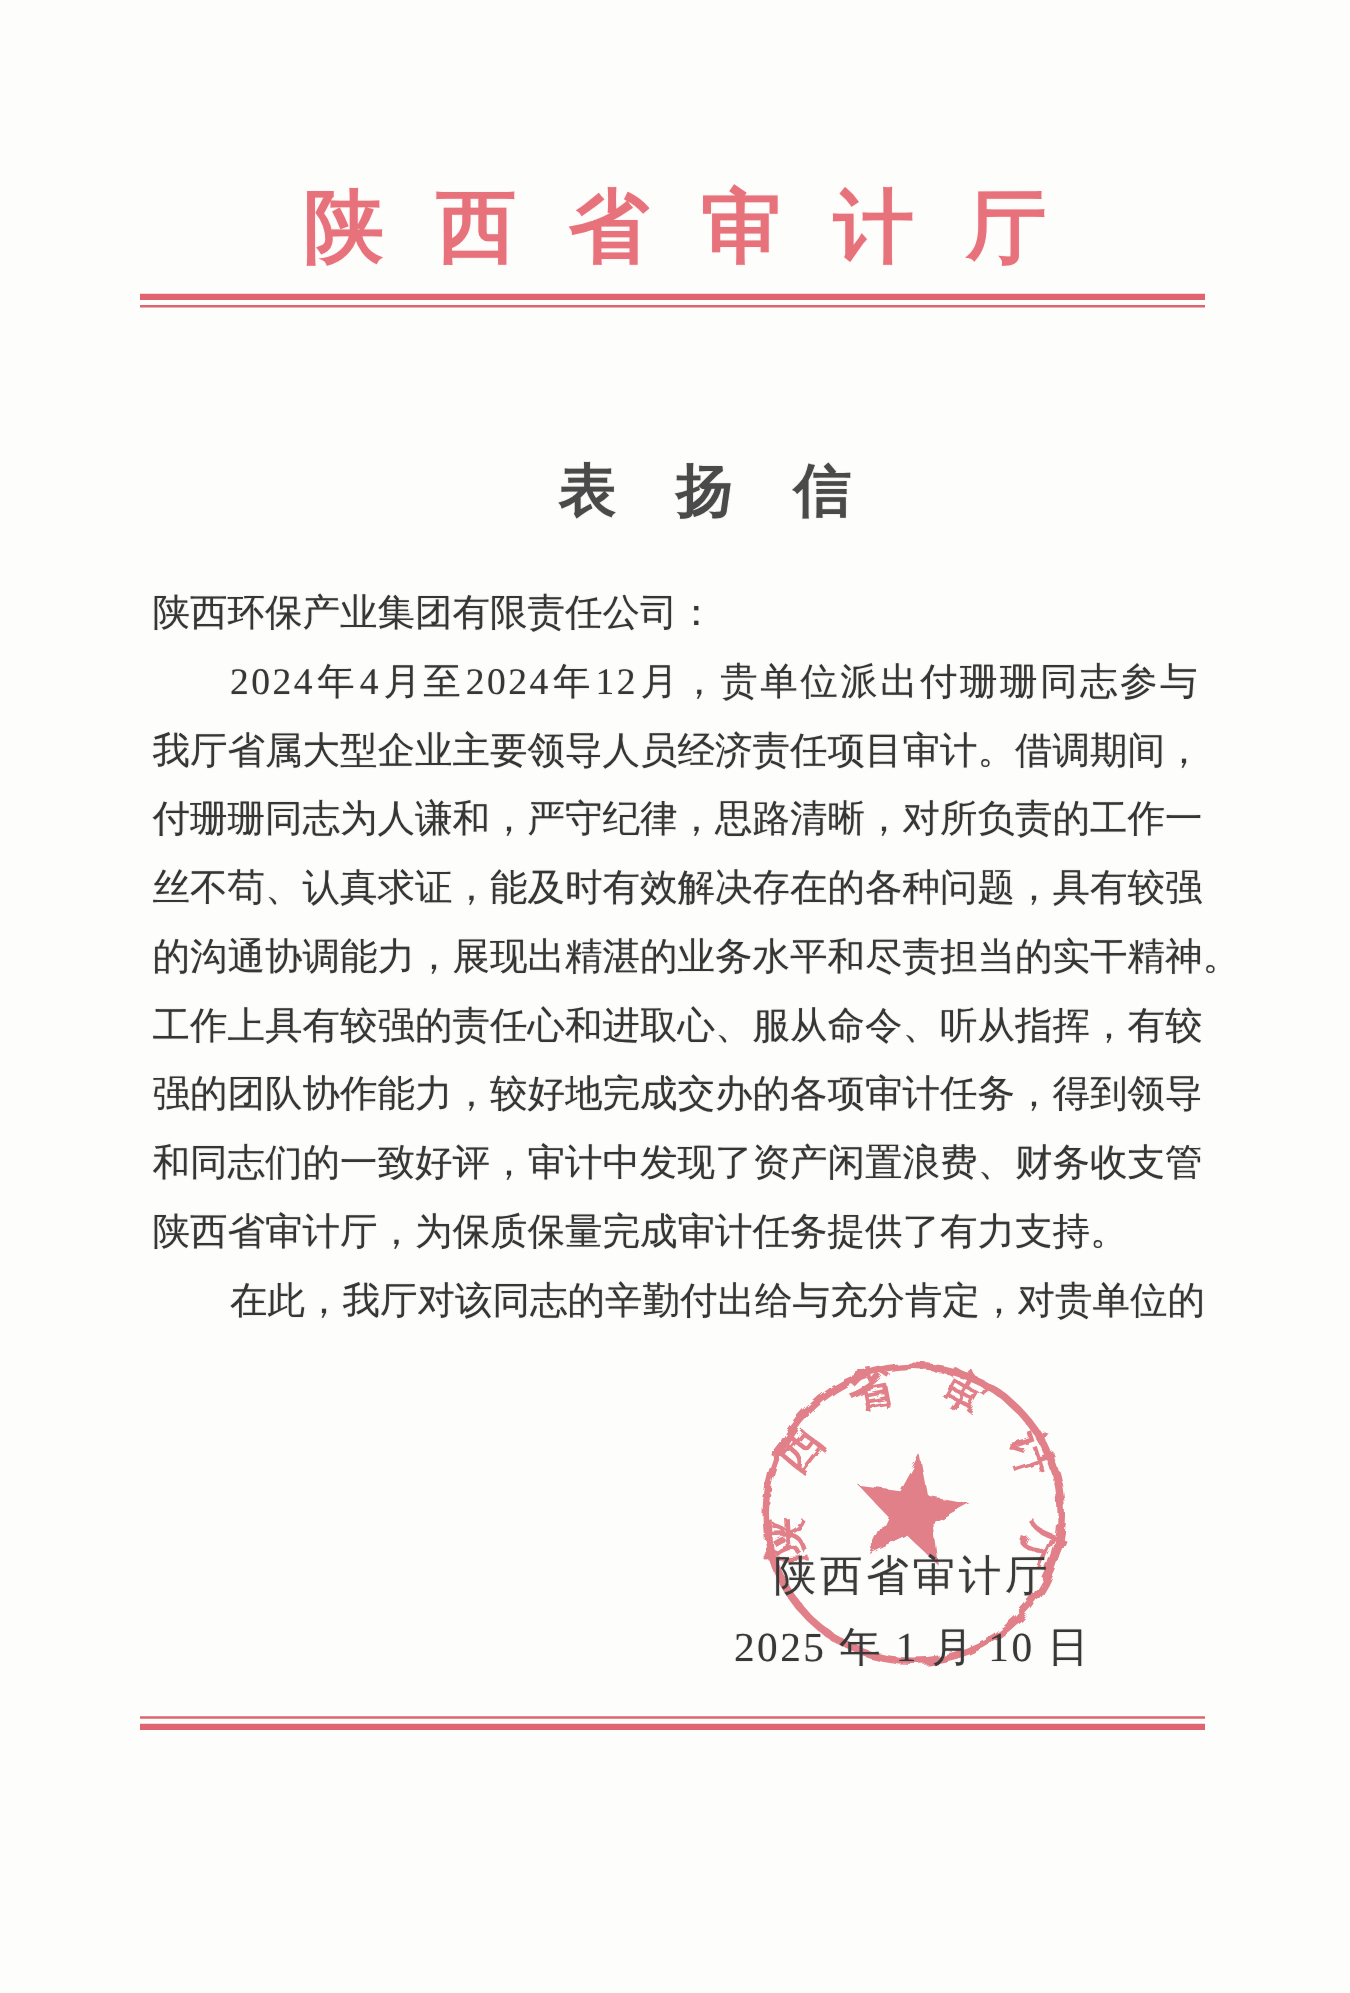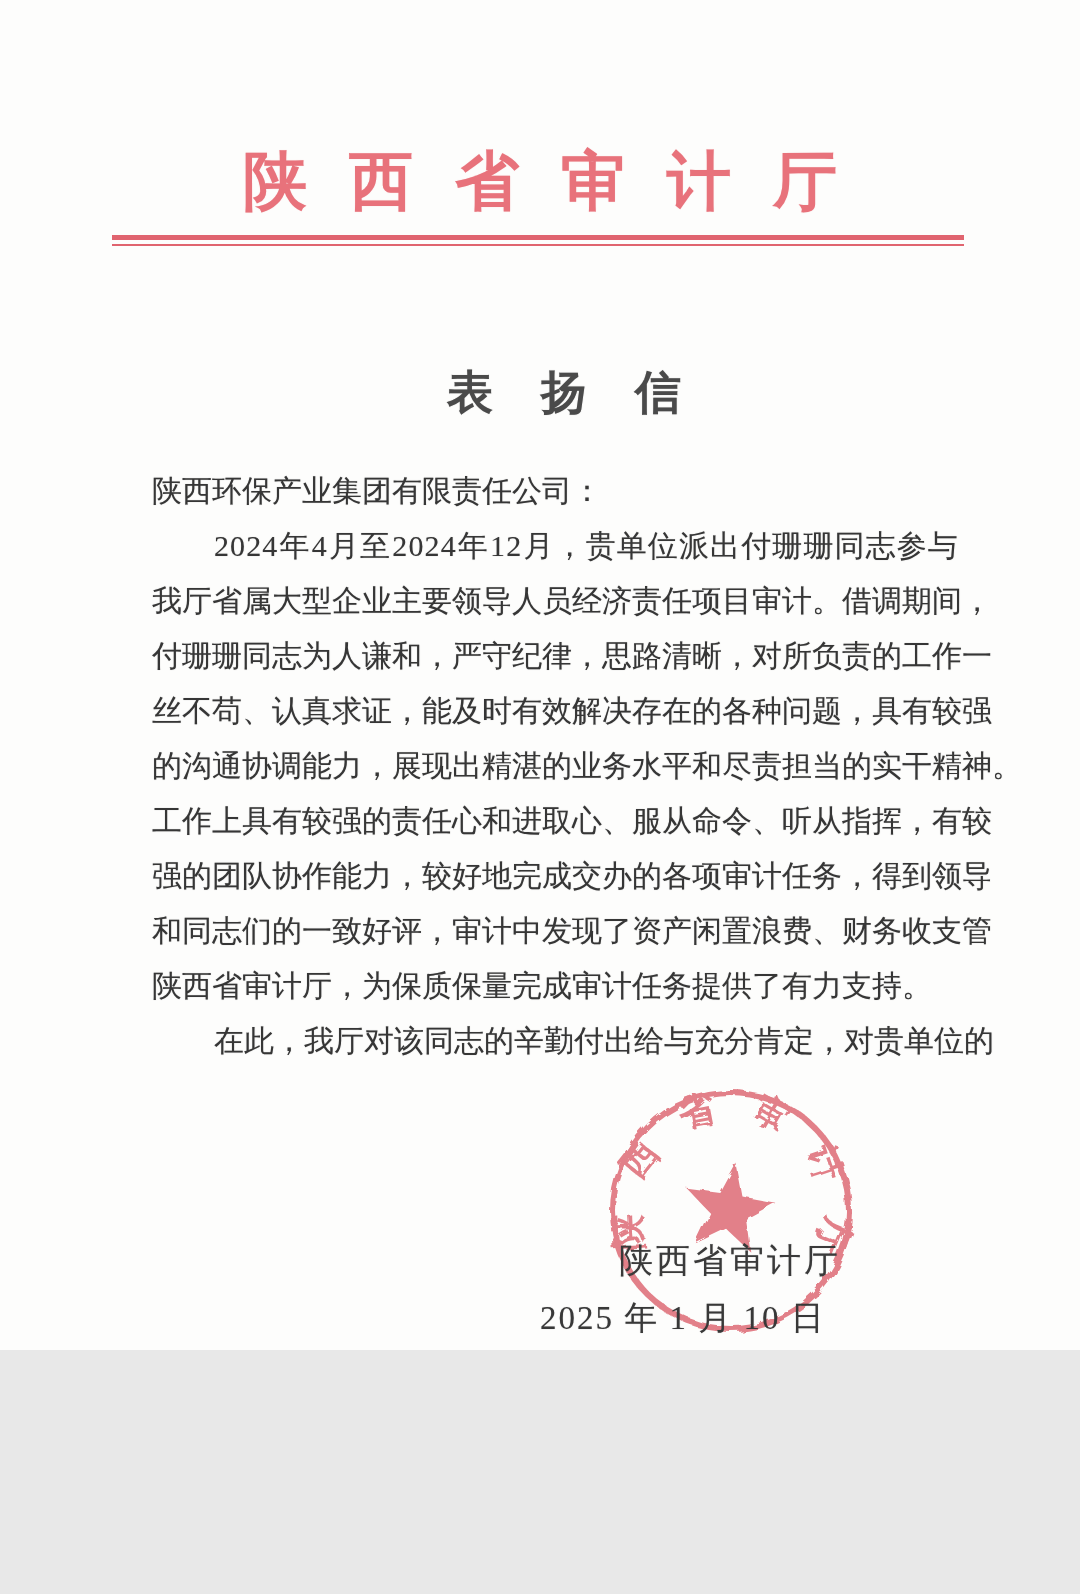--- a/index.html
+++ b/index.html
@@ -1,19 +1,19 @@
 <!DOCTYPE html>
 <html style="--header-red: #e8727b; --rule-red: #e0646f; --seal-red: #dd6570; --body-text: #363636;"><head>
 <meta charset="utf-8">
 <style>
   html, body { margin: 0; padding: 0; background: #e8e8e8; }
   .page {
     position: relative;
     width: 1080px;
-    height: 1350px;
+    height: 1594px;
     margin: 0 auto;
     background: #fdfdfc;
     overflow: hidden;
     font-family: "Liberation Serif", "DejaVu Serif", serif;
   }
   
   .letterhead {
     position: absolute;
     top: 138px; left: 0; width: 100%;
     text-align: center;
@@ -48,21 +48,21 @@
     white-space: nowrap;
   }
   
   .body {
     position: absolute;
     top: 463px; left: 122px; width: 836px;
     font-size: 30px;
     color: #363636;
     text-shadow: 0 0 1px rgba(50,50,50,0.35);
   }
-  .line { height: 55px; line-height: 55px; white-space: nowrap; margin-left: 30px; }
+  .line { height: 55px; line-height: 55px; white-space: nowrap; }
   .line.stretch { display: flex; justify-content: space-between; align-items: baseline; }
   .line.stretch span { display: inline-block; }
   .line.indent { padding-left: 62px; }
   
   .seal {
     position: absolute;
     left: 596px; top: 1076px;
     width: 270px; height: 270px;
     opacity: 0.82;
   }
@@ -73,21 +73,21 @@
     text-align: center;
     font-size: 34px;
     letter-spacing: 3px;
     color: #3a3a3a;
     text-shadow: 0 0 1px rgba(50,50,50,0.35);
     white-space: nowrap;
   }
   .date {
     position: absolute;
     top: 1296px; left: 540px; width: 380px;
-    text-align: left;
+    text-align: center;
     font-size: 33px;
     letter-spacing: 2px;
     color: #383838;
     text-shadow: 0 0 1px rgba(50,50,50,0.35);
     white-space: nowrap;
   }
 </style>
 </head>
 <body>
 

